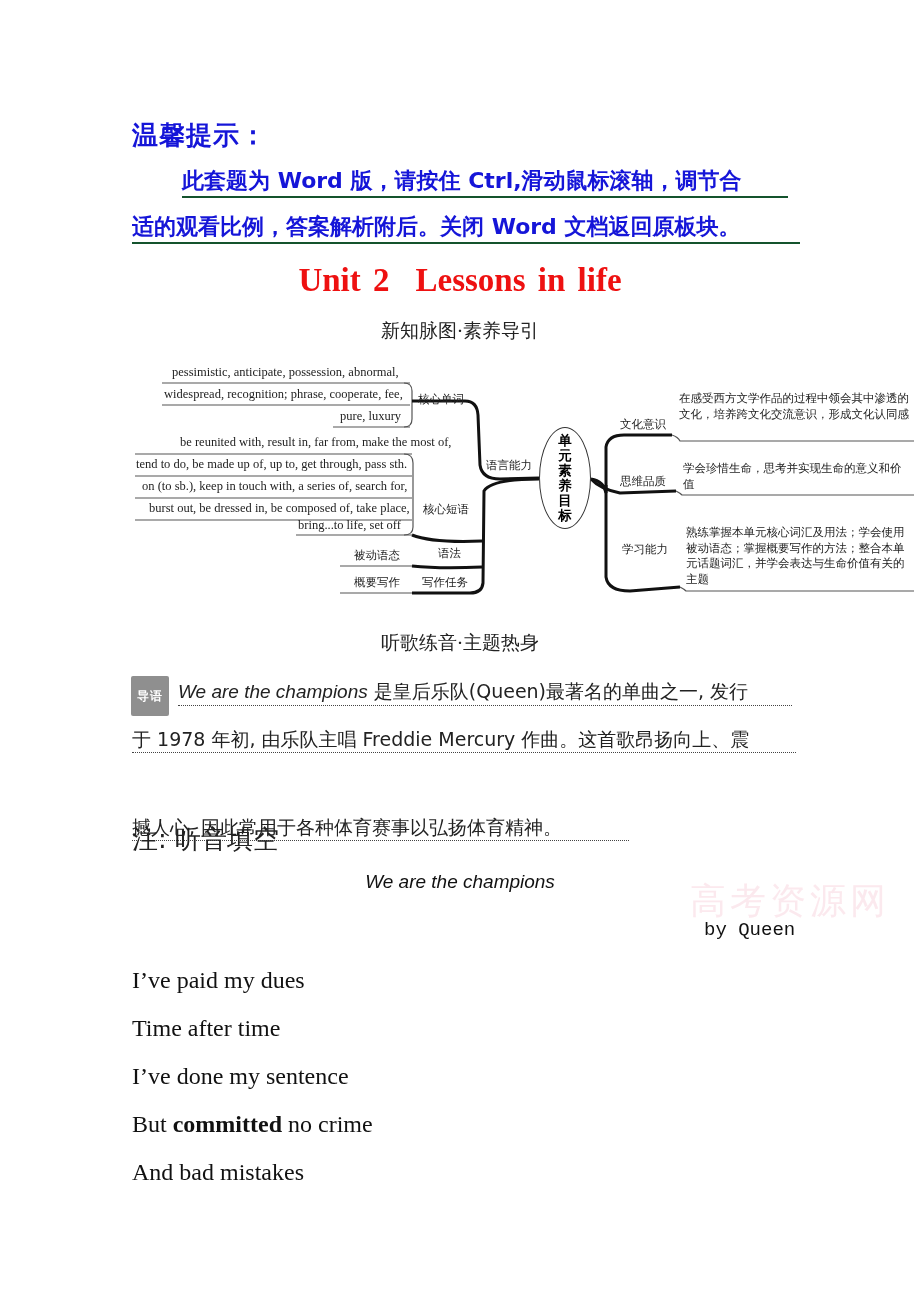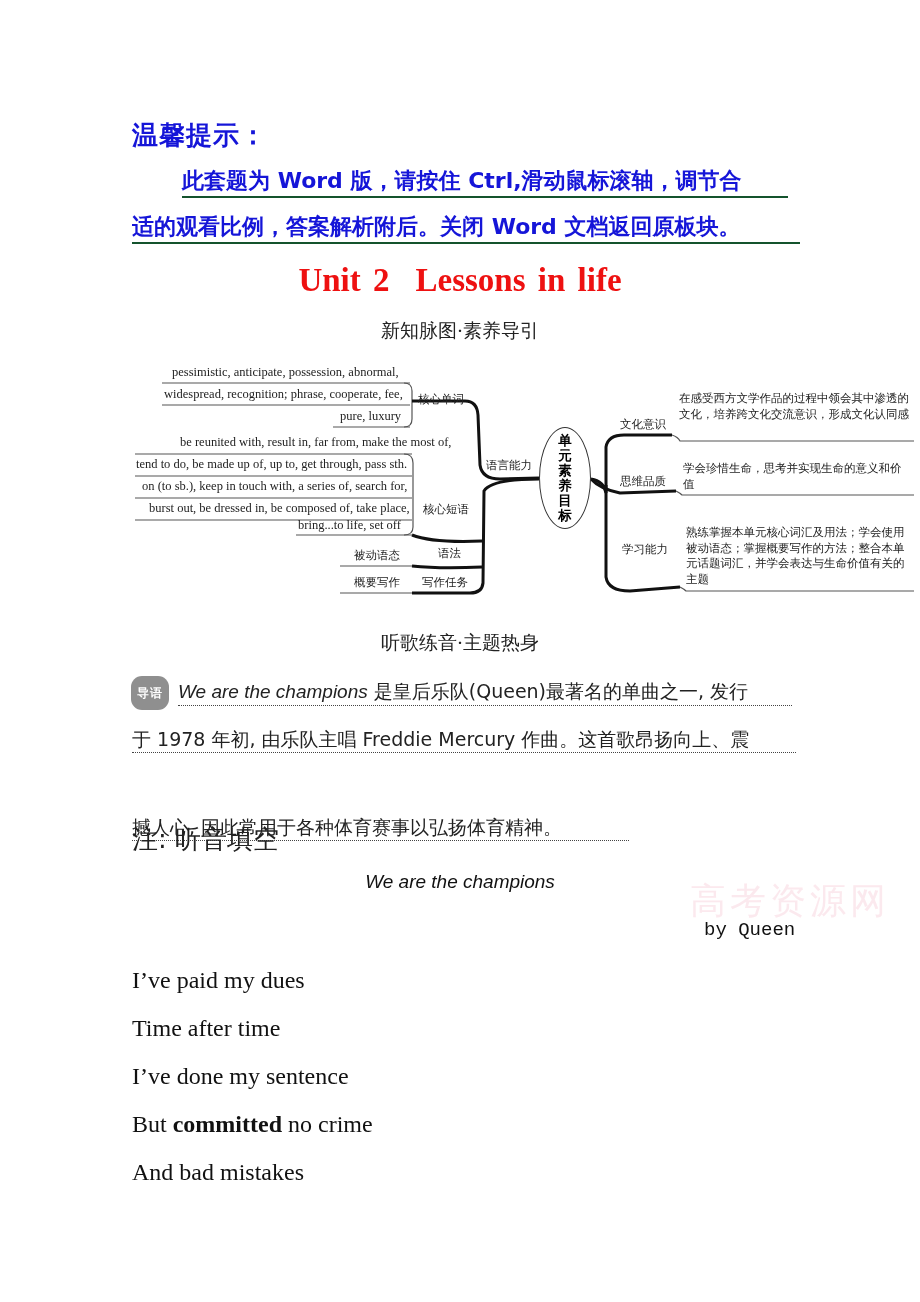--- a/index.html
+++ b/index.html
@@ -24,21 +24,21 @@
   .mm-text { position: absolute; font-family: "Liberation Serif", serif; font-size: 12.5px; color: #222; white-space: nowrap; }
   .mm-cn { position: absolute; font-family: "DejaVu Sans", sans-serif; font-size: 11.5px; color: #222; white-space: nowrap; }
   .mm-center { position: absolute; left: 539px; top: 72px; width: 52px; height: 102px; border: 1.3px solid #333; border-radius: 50%; display: flex; flex-direction: column; align-items: center; justify-content: center; font-family: "DejaVu Sans", sans-serif; font-weight: bold; font-size: 13.5px; line-height: 15px; }
   .mm-desc { position: absolute; font-family: "DejaVu Sans", sans-serif; font-size: 11.5px; line-height: 15.5px; color: #222; }
 
   .intro { position: absolute; left: 132px; font-family: "DejaVu Sans", sans-serif; font-size: 19px; color: #222; white-space: nowrap; border-bottom: 1.5px dotted #444; line-height: 26px; }
   .intro1 { top: 678px; left: 178px; width: 614px; }
   .intro2 { top: 726px; width: 664px; }
   .intro3 { top: 774px; width: 497px; margin-top: 40px; }
   .intro i { font-family: "Liberation Sans", sans-serif; font-style: italic; }
-  .guide-icon { position: absolute; left: 131px; top: 676px; width: 38px; height: 34px; background: #8f8f8f; color: #fff; font-size: 12px; font-weight: bold; display: flex; align-items: center; justify-content: center; letter-spacing: 1px; border-radius: 11px; }
+  .guide-icon { position: absolute; left: 131px; top: 676px; width: 38px; height: 40px; background: #8f8f8f; color: #fff; font-size: 12px; font-weight: bold; display: flex; align-items: center; justify-content: center; letter-spacing: 1px; border-radius: 2px; }
 
   .note { position: absolute; left: 132px; top: 822px; font-size: 26px; color: #222; }
   .song-title { position: absolute; left: 0; width: 920px; top: 871px; text-align: center; font-family: "Liberation Sans", sans-serif; font-style: italic; font-size: 19px; color: #111; }
   .song-by { position: absolute; left: 704px; top: 919px; font-family: Liberation Mono, monospace; font-size: 19px; color: #111; }
   .watermark { position: absolute; left: 690px; top: 877px; font-size: 36px; color: #fbe4ea; letter-spacing: 4px; opacity: .8; }
 
   .lyric { position: absolute; left: 132px; font-family: Liberation Serif, serif; font-size: 24px; color: #111; }
   .lyric b { font-weight: bold; }
 </style>
 </head>

